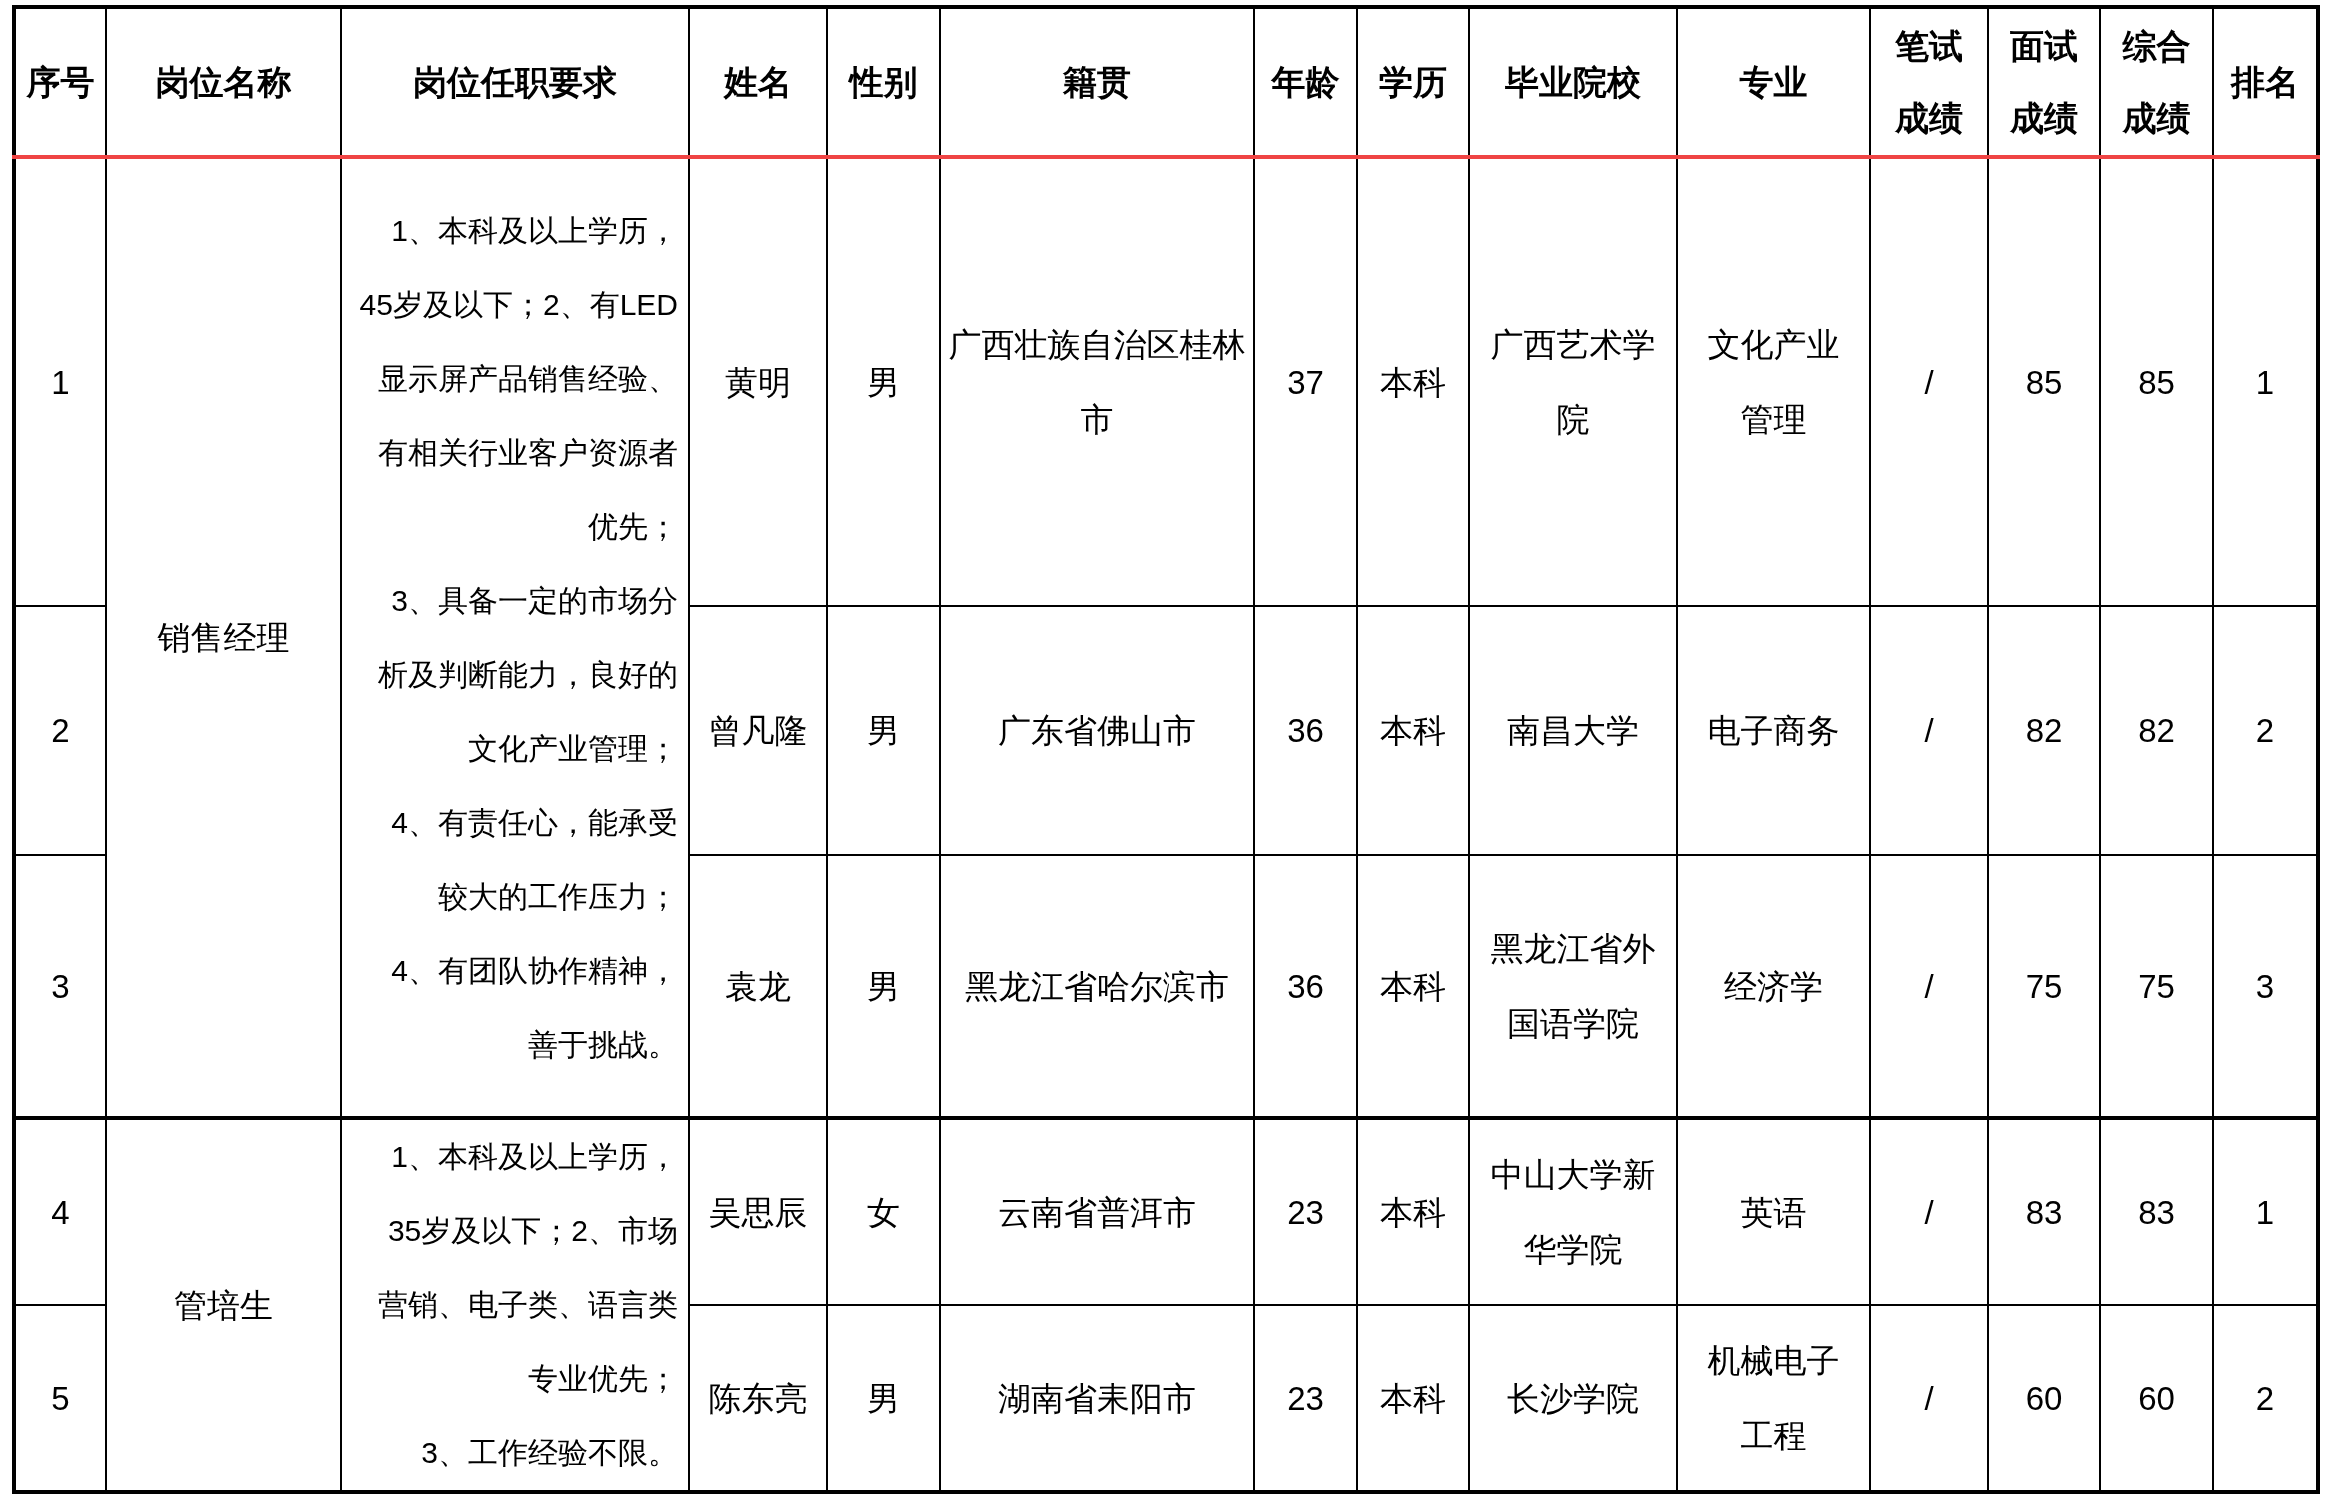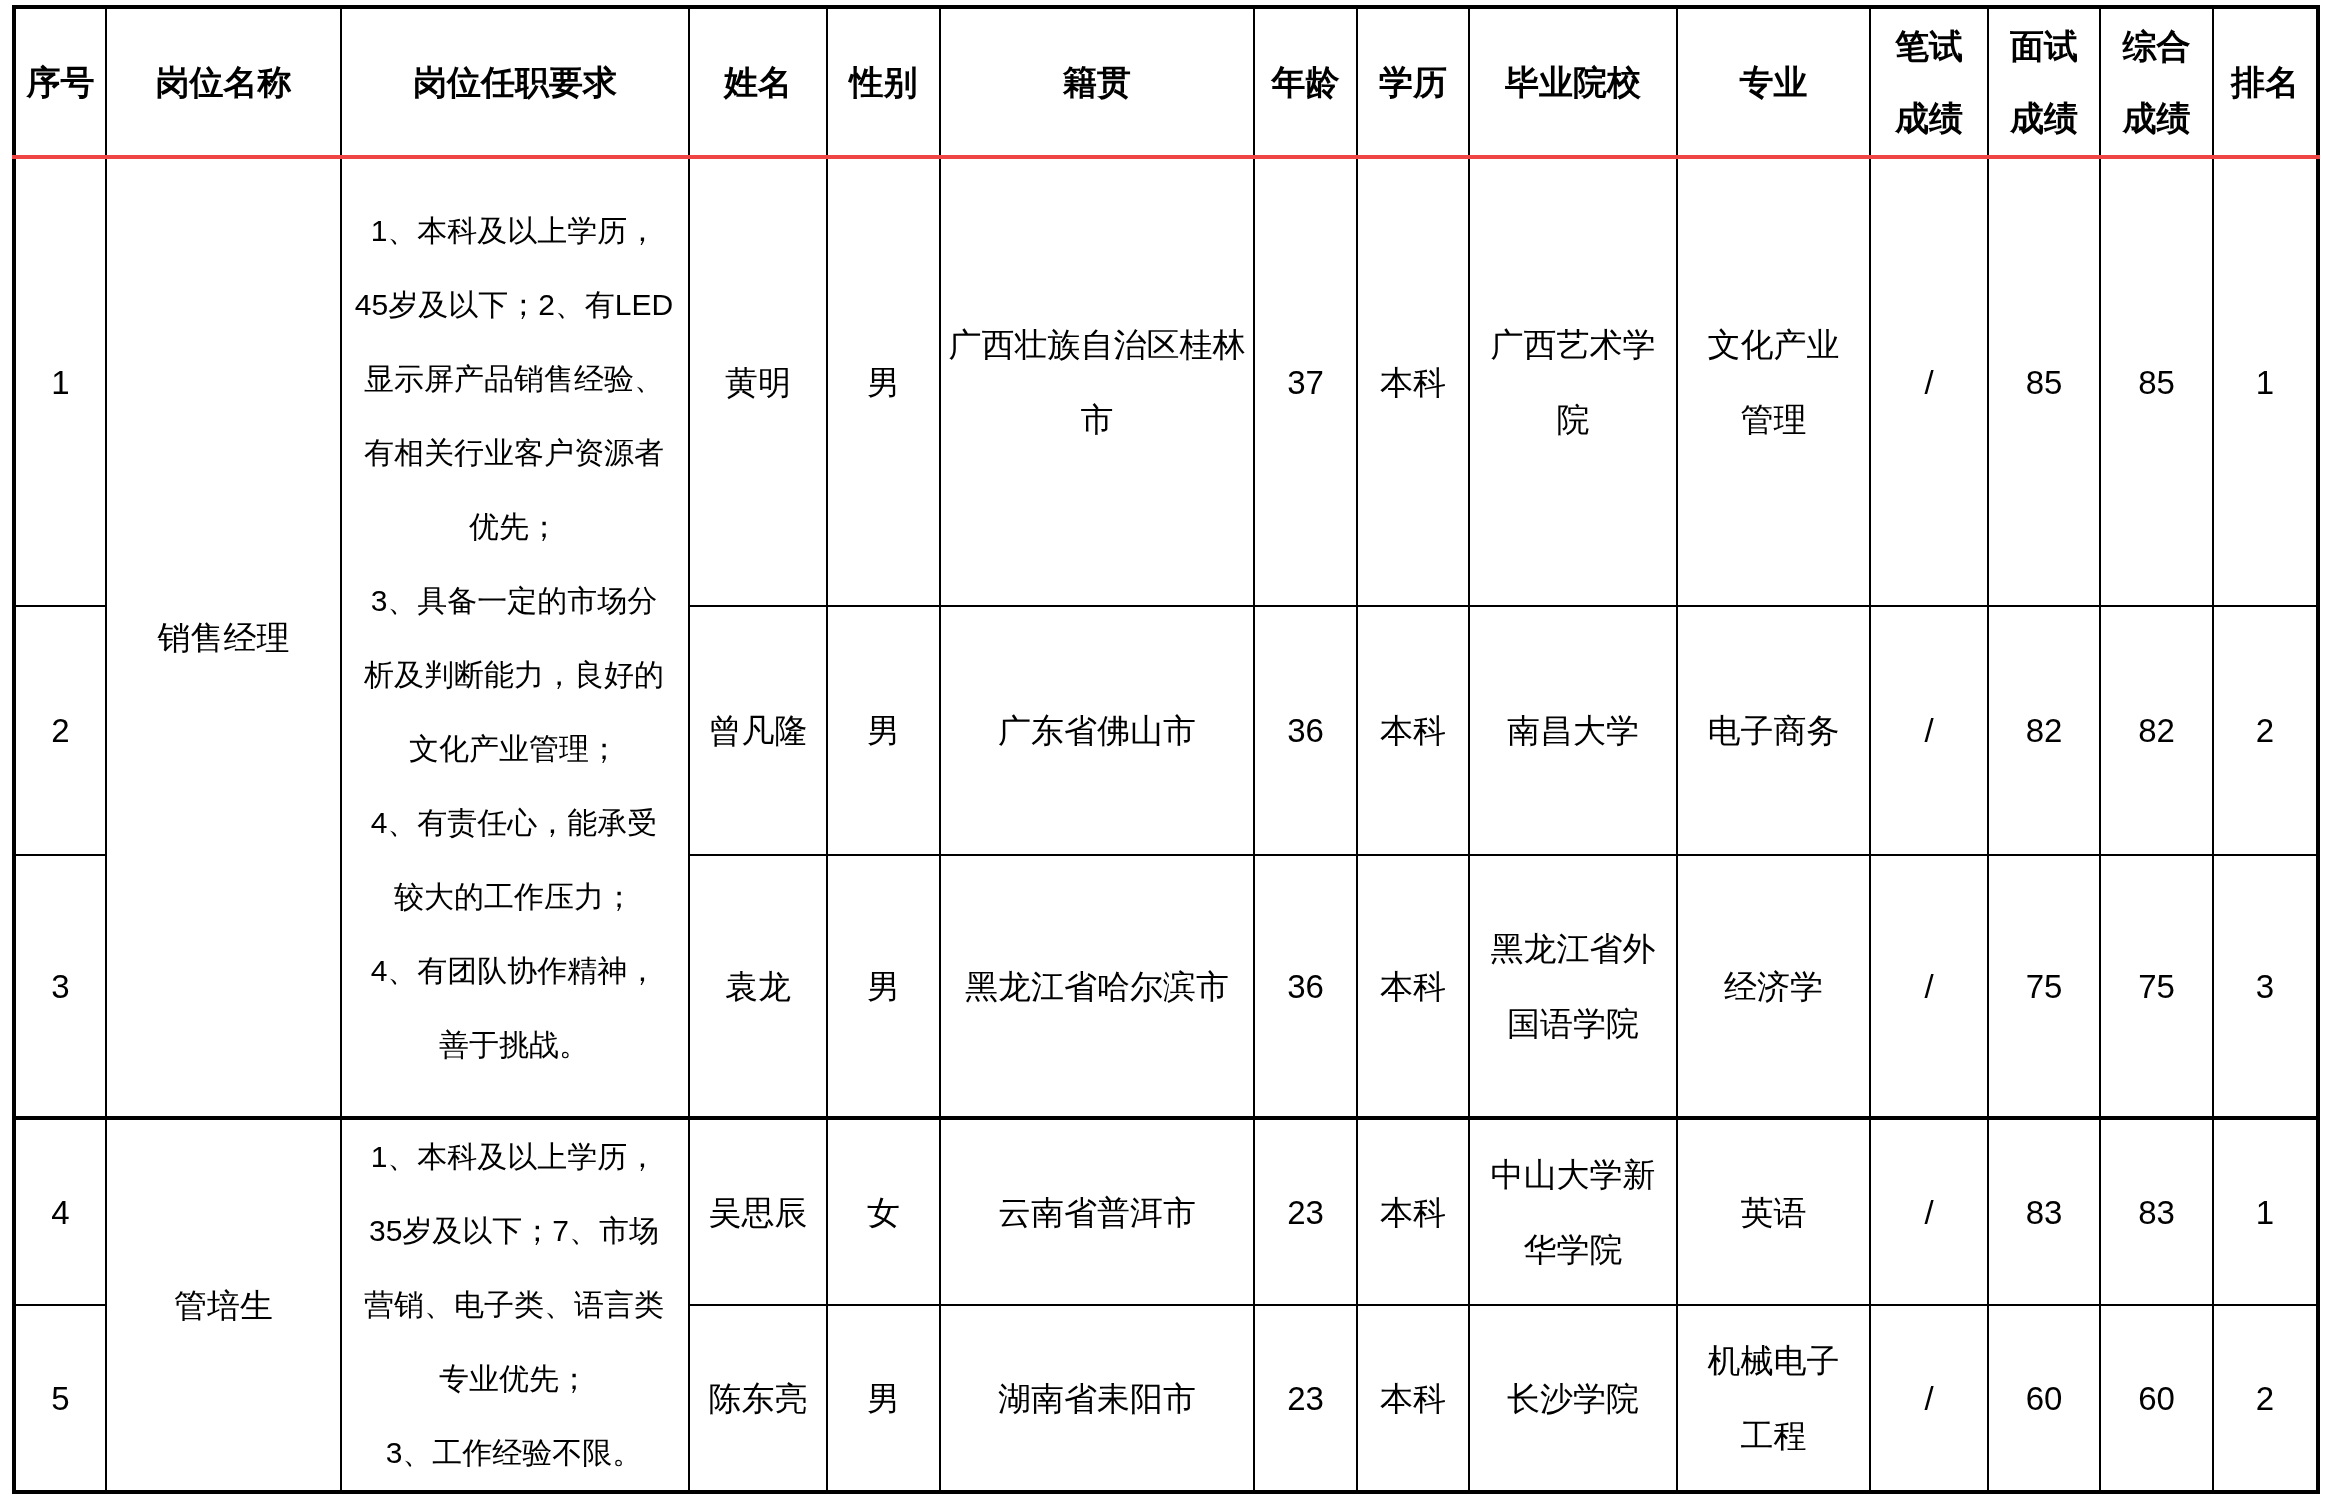--- a/index.html
+++ b/index.html
@@ -47,21 +47,21 @@
   }
   
   tr.hdr   { height: 150px; }
   tr.row-1 { height: 449px; }
   tr.row-2 { height: 249px; }
   tr.row-3 { height: 263px; }
   tr.row-4 { height: 187px; }
   tr.row-5 { height: 187px; }
   
   td.req {
-    text-align: center;
+    text-align: right;
     padding: 0 10px 0 8px;
     font-size: 30px;
   }
   td.req .rl {
     white-space: nowrap;
     line-height: 74px;
     height: 74px;
   }
   td.school { padding: 0 20px; }
   td.major  { padding: 0 24px; margin-left: 32px;  }
@@ -175,21 +175,21 @@
       <td>75</td>
       <td>75</td>
       <td>3</td>
     </tr>
 
     <tr class="row-4 group-start">
       <td>4</td>
       <td rowspan="2">管培生</td>
       <td rowspan="2" class="req">
         <div class="rl">1、本科及以上学历，</div>
-        <div class="rl">35岁及以下；7、市场</div>
+        <div class="rl">35岁及以下；2、市场</div>
         <div class="rl">营销、电子类、语言类</div>
         <div class="rl">专业优先；</div>
         <div class="rl">3、工作经验不限。</div>
       </td>
       <td>吴思辰</td>
       <td>女</td>
       <td>云南省普洱市</td>
       <td>23</td>
       <td>本科</td>
       <td class="school">中山大学新华学院</td>

